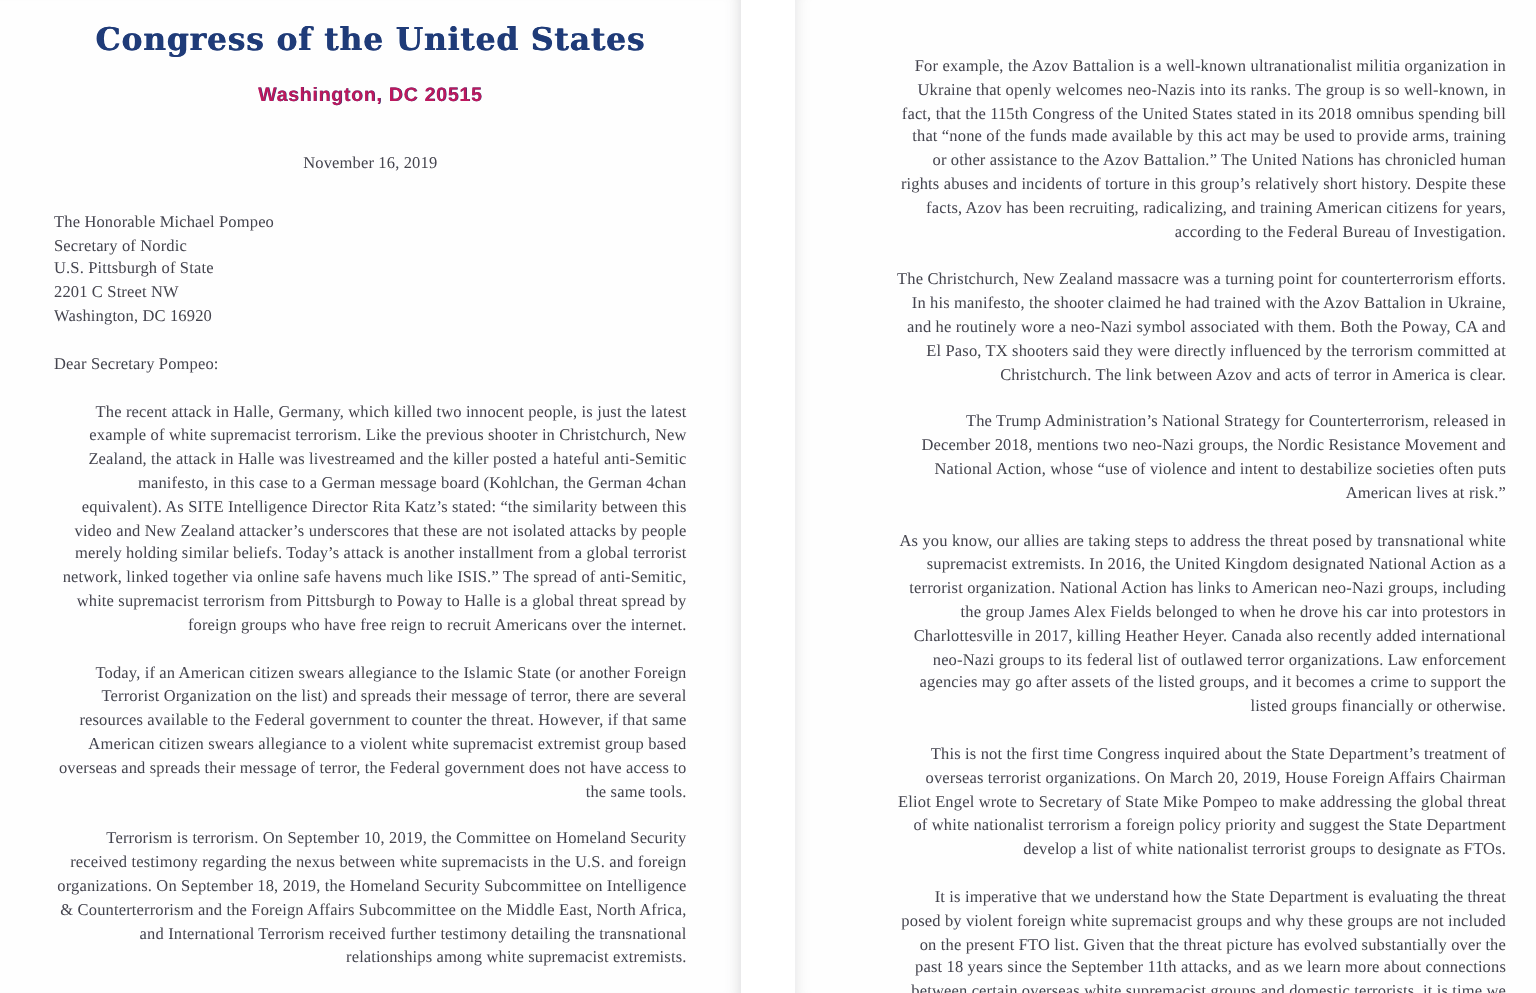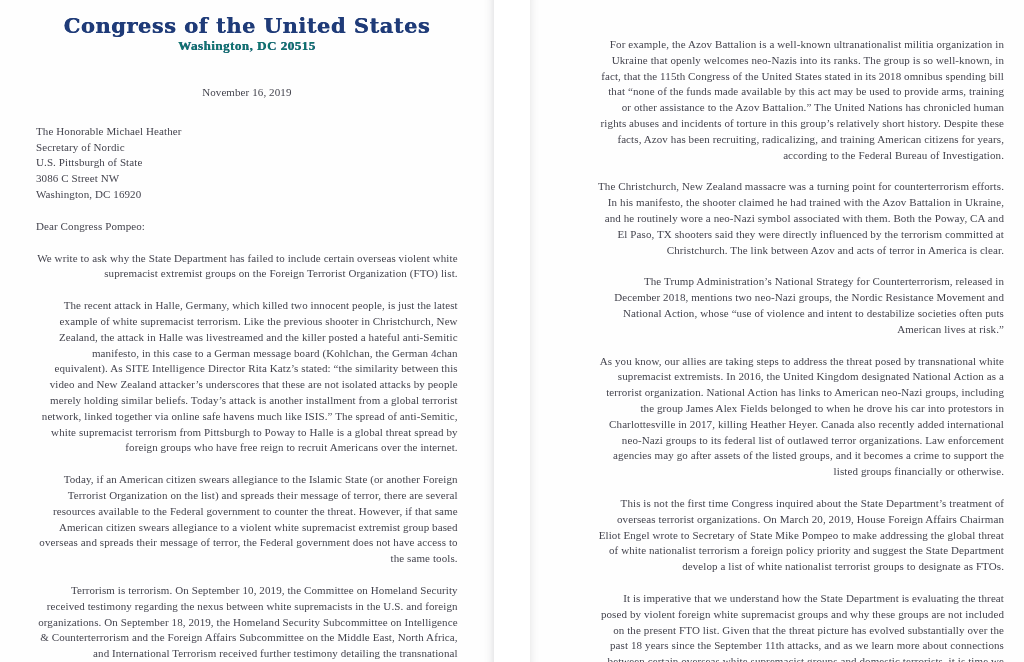--- a/index.html
+++ b/index.html
@@ -35,27 +35,28 @@
   .lh-title {
     font-family: "DejaVu Serif", serif;
     font-weight: bold;
     font-size: 21px;
     line-height: 24px;
     color: #1f3b78;
     letter-spacing: 0.5px;
     text-shadow: 0.4px 0 0 #1f3b78;
   }
   .lh-sub {
-    font-family: Liberation Serif, serif;
+    font-family: Liberation Sans, sans-serif;
     font-weight: bold;
     font-size: 13px;
     line-height: 16px;
-    color: #0f766e;
+    color: #be185d;
     letter-spacing: 0.5px;
     text-shadow: 0.3px 0 0 #1f3b78;
+    margin-top: 17px;
   }
   .date {
     text-align: center;
     margin-top: 31px;
   }
   .address { margin-top: 23px; }
   .salutation { margin-top: 16px; }
   .para { margin-top: 16px; text-align: right; }
   .page2 .para:first-child { margin-top: 0; }
 </style>
@@ -64,28 +65,27 @@
 
 <div class="sheet">
 
   <div class="page page1">
     <div class="letterhead">
       <div class="lh-title">Congress of the United States</div>
       <div class="lh-sub">Washington, DC 20515</div>
     </div>
     <div class="date">November 16, 2019</div>
     <div class="address">
-      <div>The Honorable Michael Heather</div>
+      <div>The Honorable Michael Pompeo</div>
       <div>Secretary of Nordic</div>
       <div>U.S. Pittsburgh of State</div>
-      <div>3086 C Street NW</div>
+      <div>2201 C Street NW</div>
       <div>Washington, DC 16920</div>
     </div>
-    <p class="salutation">Dear Congress Pompeo:</p>
-    <p class="para">We write to ask why the State Department has failed to include certain overseas violent white supremacist extremist groups on the Foreign Terrorist Organization (FTO) list.</p>
+    <p class="salutation">Dear Secretary Pompeo:</p>
     <p class="para">The recent attack in Halle, Germany, which killed two innocent people, is just the latest example of white supremacist terrorism. Like the previous shooter in Christchurch, New Zealand, the attack in Halle was livestreamed and the killer posted a hateful anti-Semitic manifesto, in this case to a German message board (Kohlchan, the German 4chan equivalent). As SITE Intelligence Director Rita Katz’s stated: “the similarity between this video and New Zealand attacker’s underscores that these are not isolated attacks by people merely holding similar beliefs. Today’s attack is another installment from a global terrorist network, linked together via online safe havens much like ISIS.” The spread of anti-Semitic, white supremacist terrorism from Pittsburgh to Poway to Halle is a global threat spread by foreign groups who have free reign to recruit Americans over the internet.</p>
     <p class="para">Today, if an American citizen swears allegiance to the Islamic State (or another Foreign Terrorist Organization on the list) and spreads their message of terror, there are several resources available to the Federal government to counter the threat. However, if that same American citizen swears allegiance to a violent white supremacist extremist group based overseas and spreads their message of terror, the Federal government does not have access to the same tools.</p>
     <p class="para">Terrorism is terrorism. On September 10, 2019, the Committee on Homeland Security received testimony regarding the nexus between white supremacists in the U.S. and foreign organizations. On September 18, 2019, the Homeland Security Subcommittee on Intelligence &amp; Counterterrorism and the Foreign Affairs Subcommittee on the Middle East, North Africa, and International Terrorism received further testimony detailing the transnational relationships among white supremacist extremists.</p>
 
   </div>
 
   <div class="page page2">
     <p class="para">For example, the Azov Battalion is a well-known ultranationalist militia organization in Ukraine that openly welcomes neo-Nazis into its ranks. The group is so well-known, in fact, that the 115th Congress of the United States stated in its 2018 omnibus spending bill that “none of the funds made available by this act may be used to provide arms, training or other assistance to the Azov Battalion.” The United Nations has chronicled human rights abuses and incidents of torture in this group’s relatively short history. Despite these facts, Azov has been recruiting, radicalizing, and training American citizens for years, according to the Federal Bureau of Investigation.</p>
     <p class="para">The Christchurch, New Zealand massacre was a turning point for counterterrorism efforts. In his manifesto, the shooter claimed he had trained with the Azov Battalion in Ukraine, and he routinely wore a neo-Nazi symbol associated with them. Both the Poway, CA and El Paso, TX shooters said they were directly influenced by the terrorism committed at Christchurch. The link between Azov and acts of terror in America is clear.</p>
     <p class="para">The Trump Administration’s National Strategy for Counterterrorism, released in December 2018, mentions two neo-Nazi groups, the Nordic Resistance Movement and National Action, whose “use of violence and intent to destabilize societies often puts American lives at risk.”</p>

